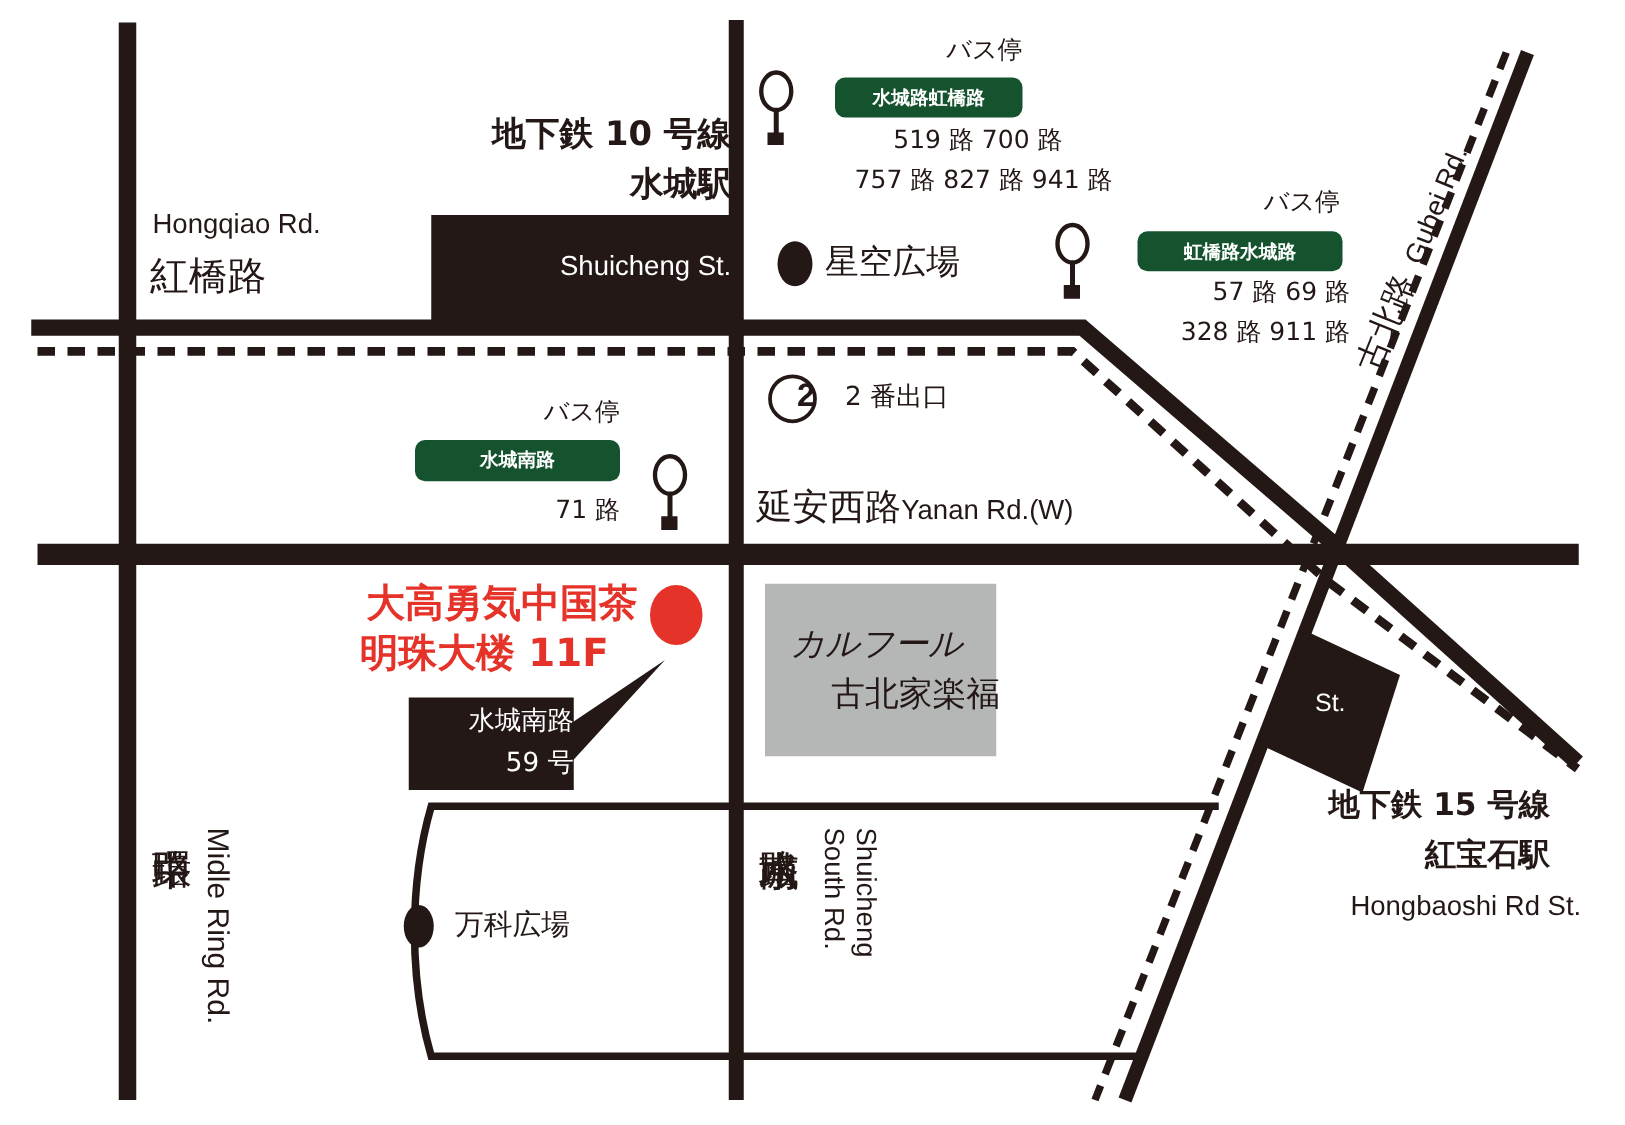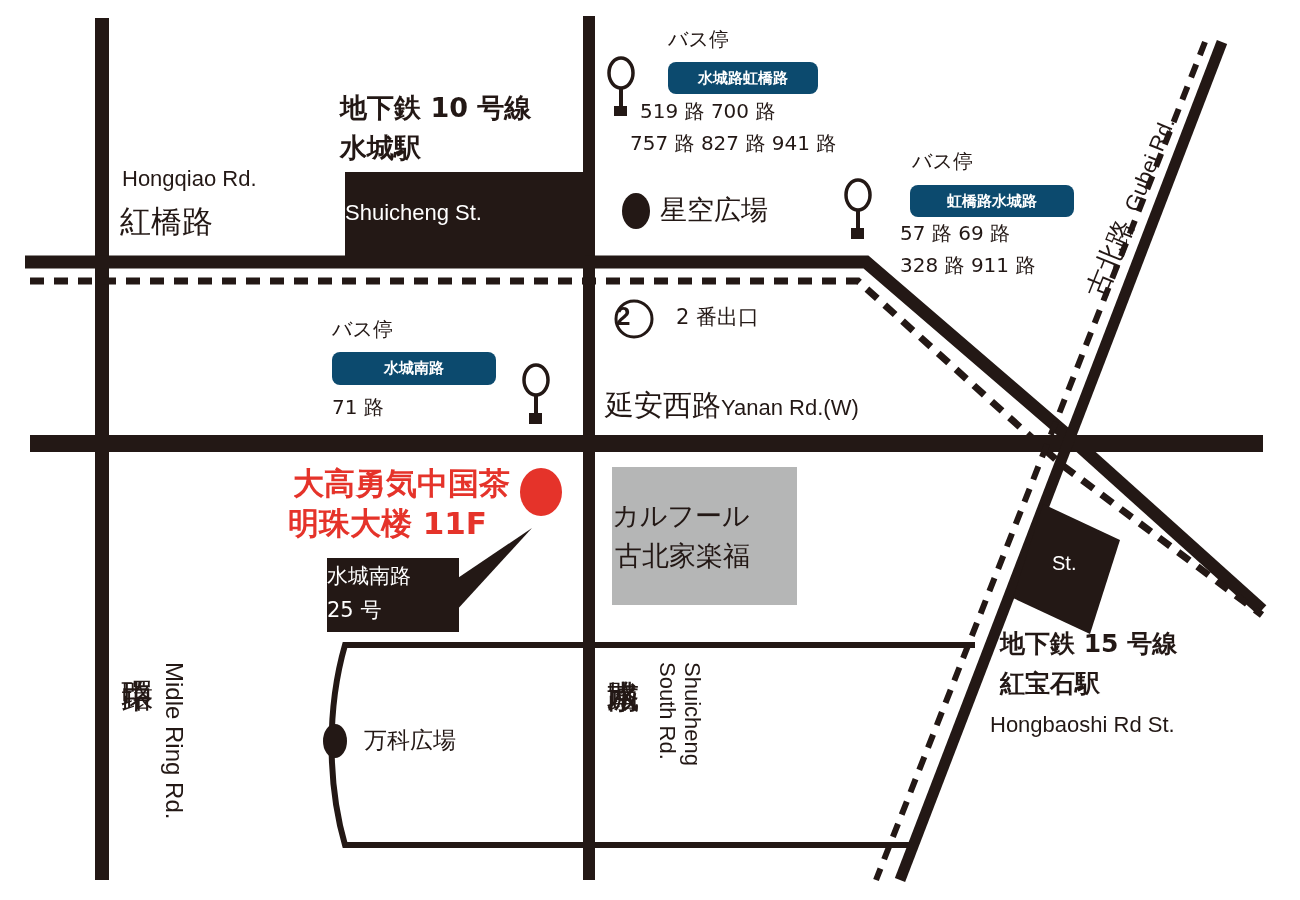--- a/index.html
+++ b/index.html
@@ -1,22 +1,22 @@
 <!DOCTYPE html>
 <html><head>
 <meta charset="utf-8">
 <style>
   html, body { margin: 0; padding: 0; background: #ffffff; }
   body { width: 1300px; height: 900px; position: relative; overflow: hidden; font-family: "DejaVu Sans", sans-serif; color: #231815; }
   svg { position: absolute; left: 0; top: 0; }
   .lbl { position: absolute; white-space: nowrap; color: #231815; line-height: 1.15; }
   .jp { font-family: "DejaVu Sans", sans-serif; }
   .en { font-family: "Liberation Sans", sans-serif; }
-  .badge { position: absolute; background: #0c4a6e; color: #fff; border-radius: 8px; text-align: center; font-size: 15px; font-weight: bold; }
-  .center { text-align: left; }
+  .badge { position: absolute; background: #14532d; color: #fff; border-radius: 8px; text-align: center; font-size: 15px; font-weight: bold; }
+  .center { text-align: right; }
 </style>
 </head>
 <body>
 
 <svg width="1300" height="900" viewBox="0 0 1300 900">
 
   <rect x="95" y="18" width="14" height="862" fill="#231815"></rect>
 
   <rect x="583" y="16" width="12" height="864" fill="#231815"></rect>
 
@@ -97,23 +97,23 @@
 <div class="lbl jp center" style="left:332px;top:396px;width:164px;font-size:20px;">71 路</div>
 
 <div class="lbl" style="left:605px;top:389px;display:flex;align-items:baseline;">
   <span class="jp" style="font-size:29px;">延安西路</span>
   <span class="en" style="font-size:22px;">Yanan Rd.(W)</span>
 </div>
 
 <div class="lbl jp" style="left:225px;top:466px;width:285px;text-align:right;font-size:31px;font-weight:bold;color:#e5332a;">大高勇気中国茶</div>
 <div class="lbl jp" style="left:225px;top:506px;width:262px;text-align:right;font-size:31px;font-weight:bold;color:#e5332a;">明珠大楼 11F</div>
 <div class="lbl jp center" style="left:327px;top:564px;width:132px;font-size:21px;color:#fff;">水城南路</div>
-<div class="lbl jp center" style="left:327px;top:598px;width:132px;font-size:21px;color:#fff;">25 号</div>
+<div class="lbl jp center" style="left:327px;top:598px;width:132px;font-size:21px;color:#fff;">59 号</div>
 
-<div class="lbl jp center" style="left:612px;top:500px;width:158px;font-size:27px;">カルフール</div>
+<div class="lbl jp center" style="left:612px;top:500px;width:158px;font-size:27px;font-style:italic;">カルフール</div>
 <div class="lbl jp center" style="left:615px;top:540px;width:185px;font-size:27px;">古北家楽福</div>
 
 <div class="lbl en" style="left:1052px;top:552px;font-size:20px;color:#fff;text-align:right;">St.</div>
 <div class="lbl jp center" style="left:1000px;top:630px;width:240px;font-size:25px;font-weight:bold;">地下鉄 15 号線</div>
 <div class="lbl jp center" style="left:1000px;top:670px;width:240px;font-size:25px;font-weight:bold;">紅宝石駅</div>
 <div class="lbl en center" style="left:990px;top:712px;width:275px;font-size:22px;">Hongbaoshi Rd St.</div>
 
 <div class="lbl jp" style="left:120px;top:655px;width:36px;font-size:32px;writing-mode:vertical-rl;">中環路</div>
 <div class="lbl en" style="left:160px;top:662px;font-size:24px;writing-mode:vertical-rl;">Midle Ring Rd.</div>
 

